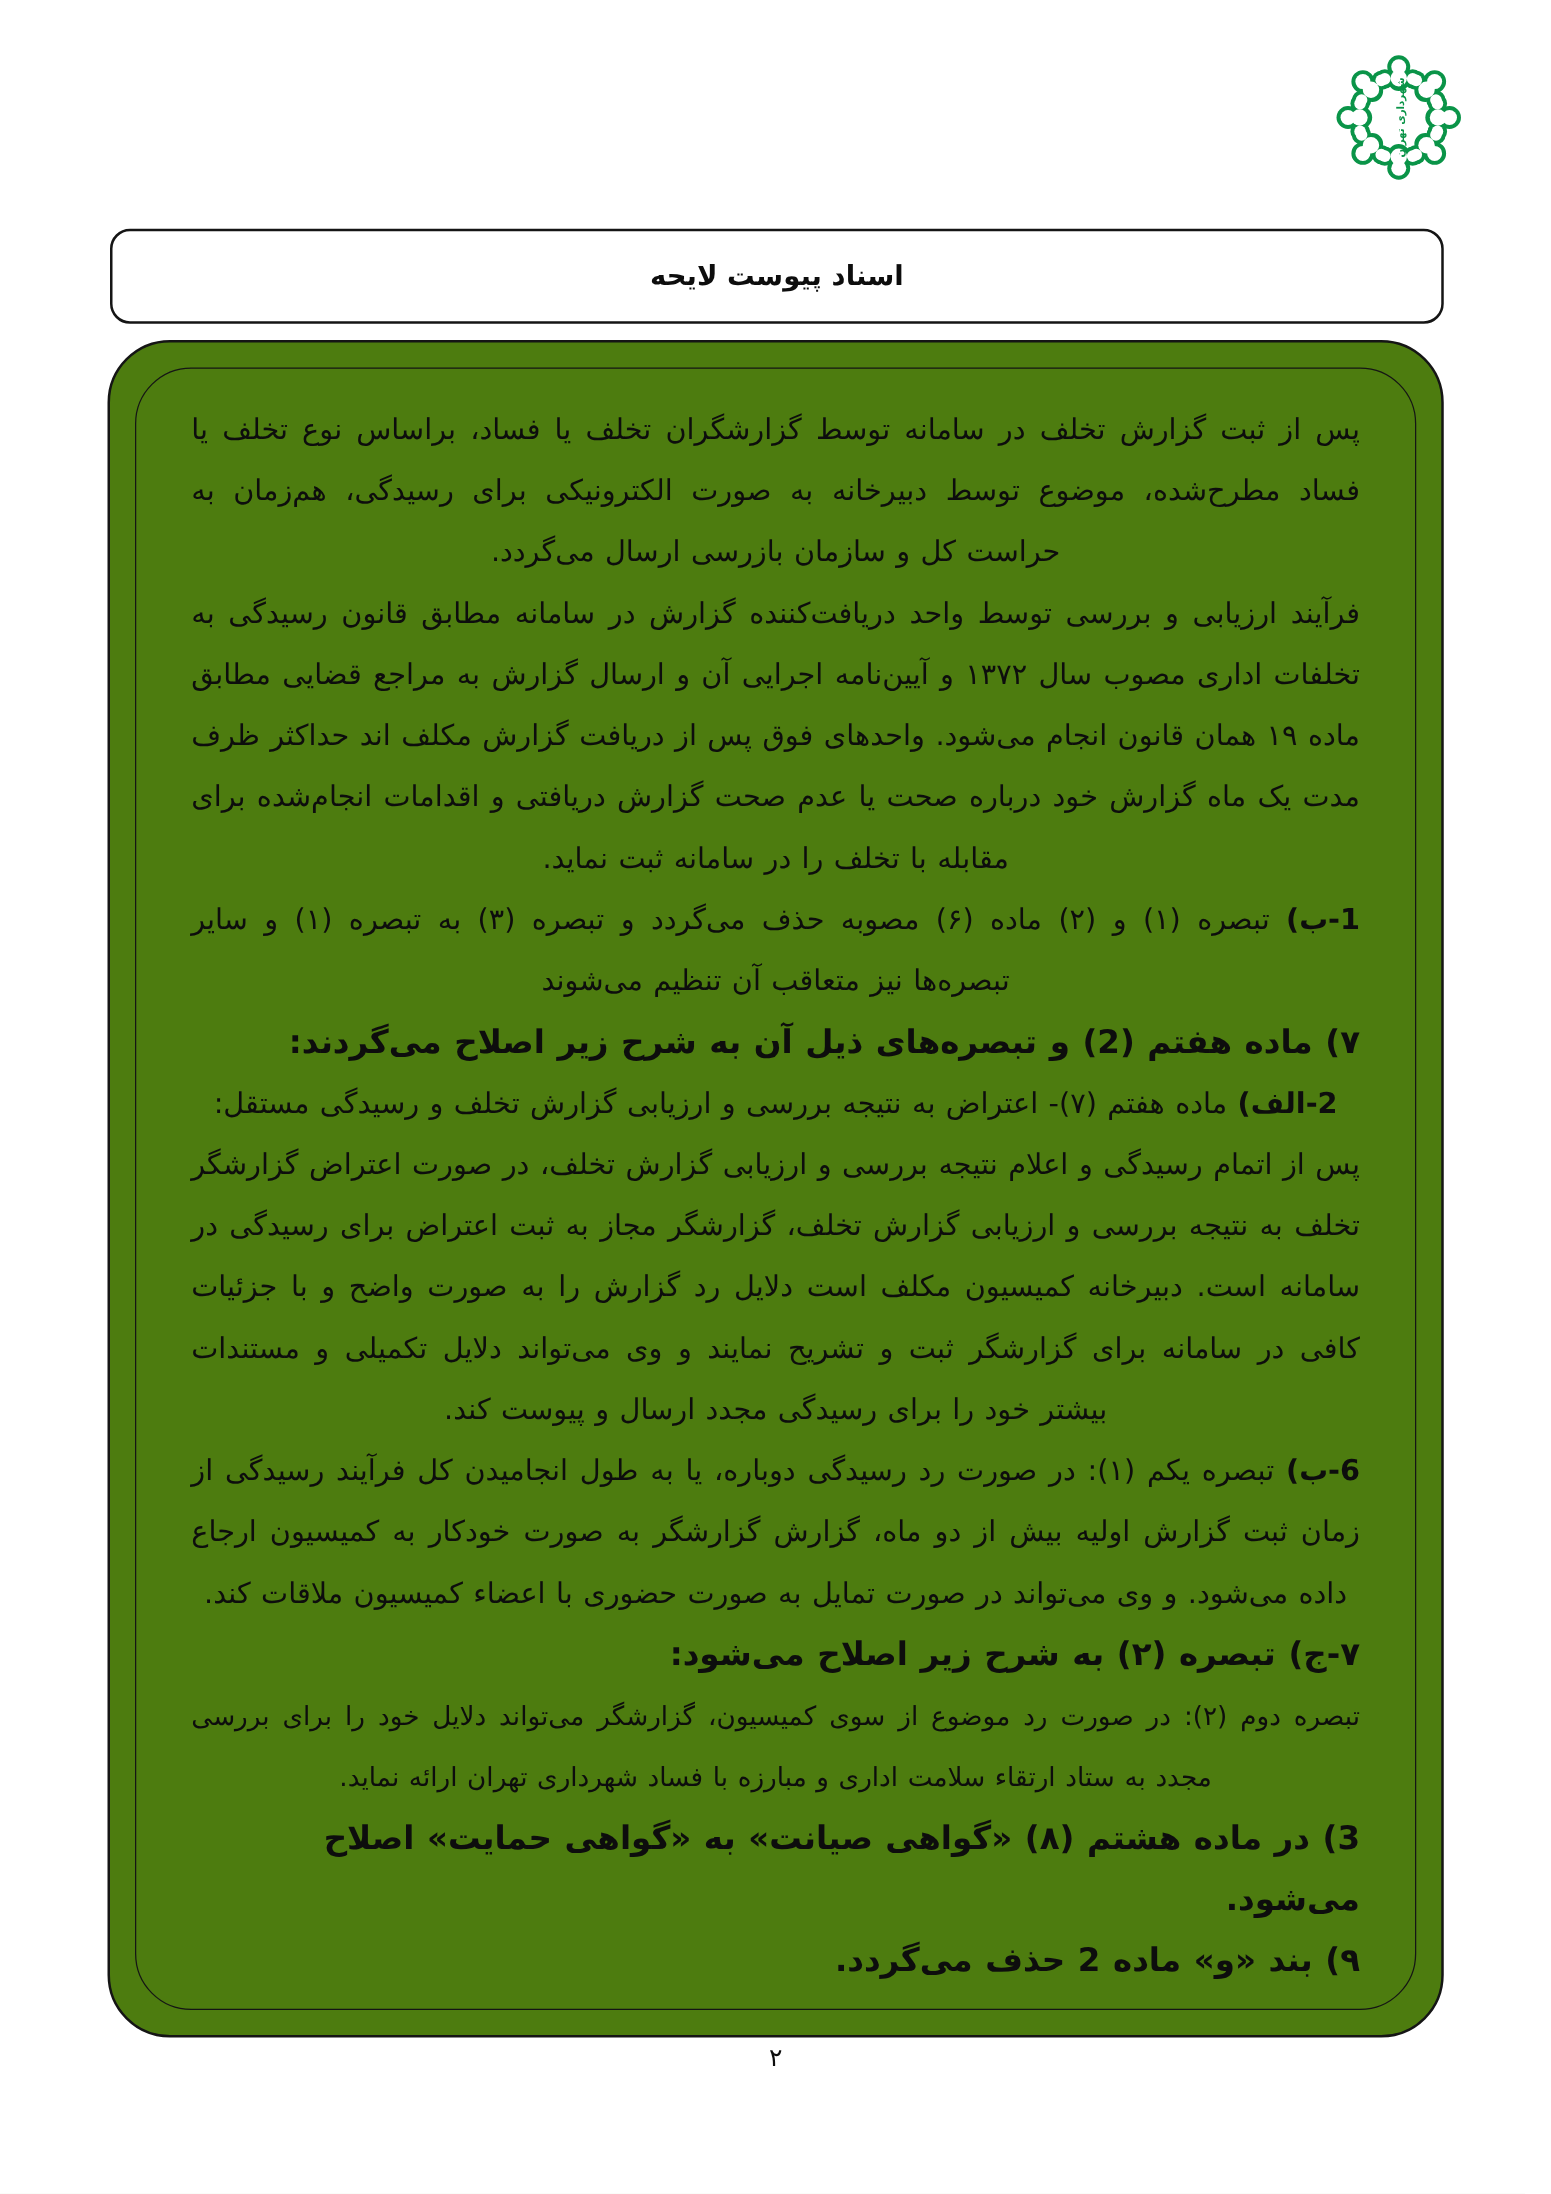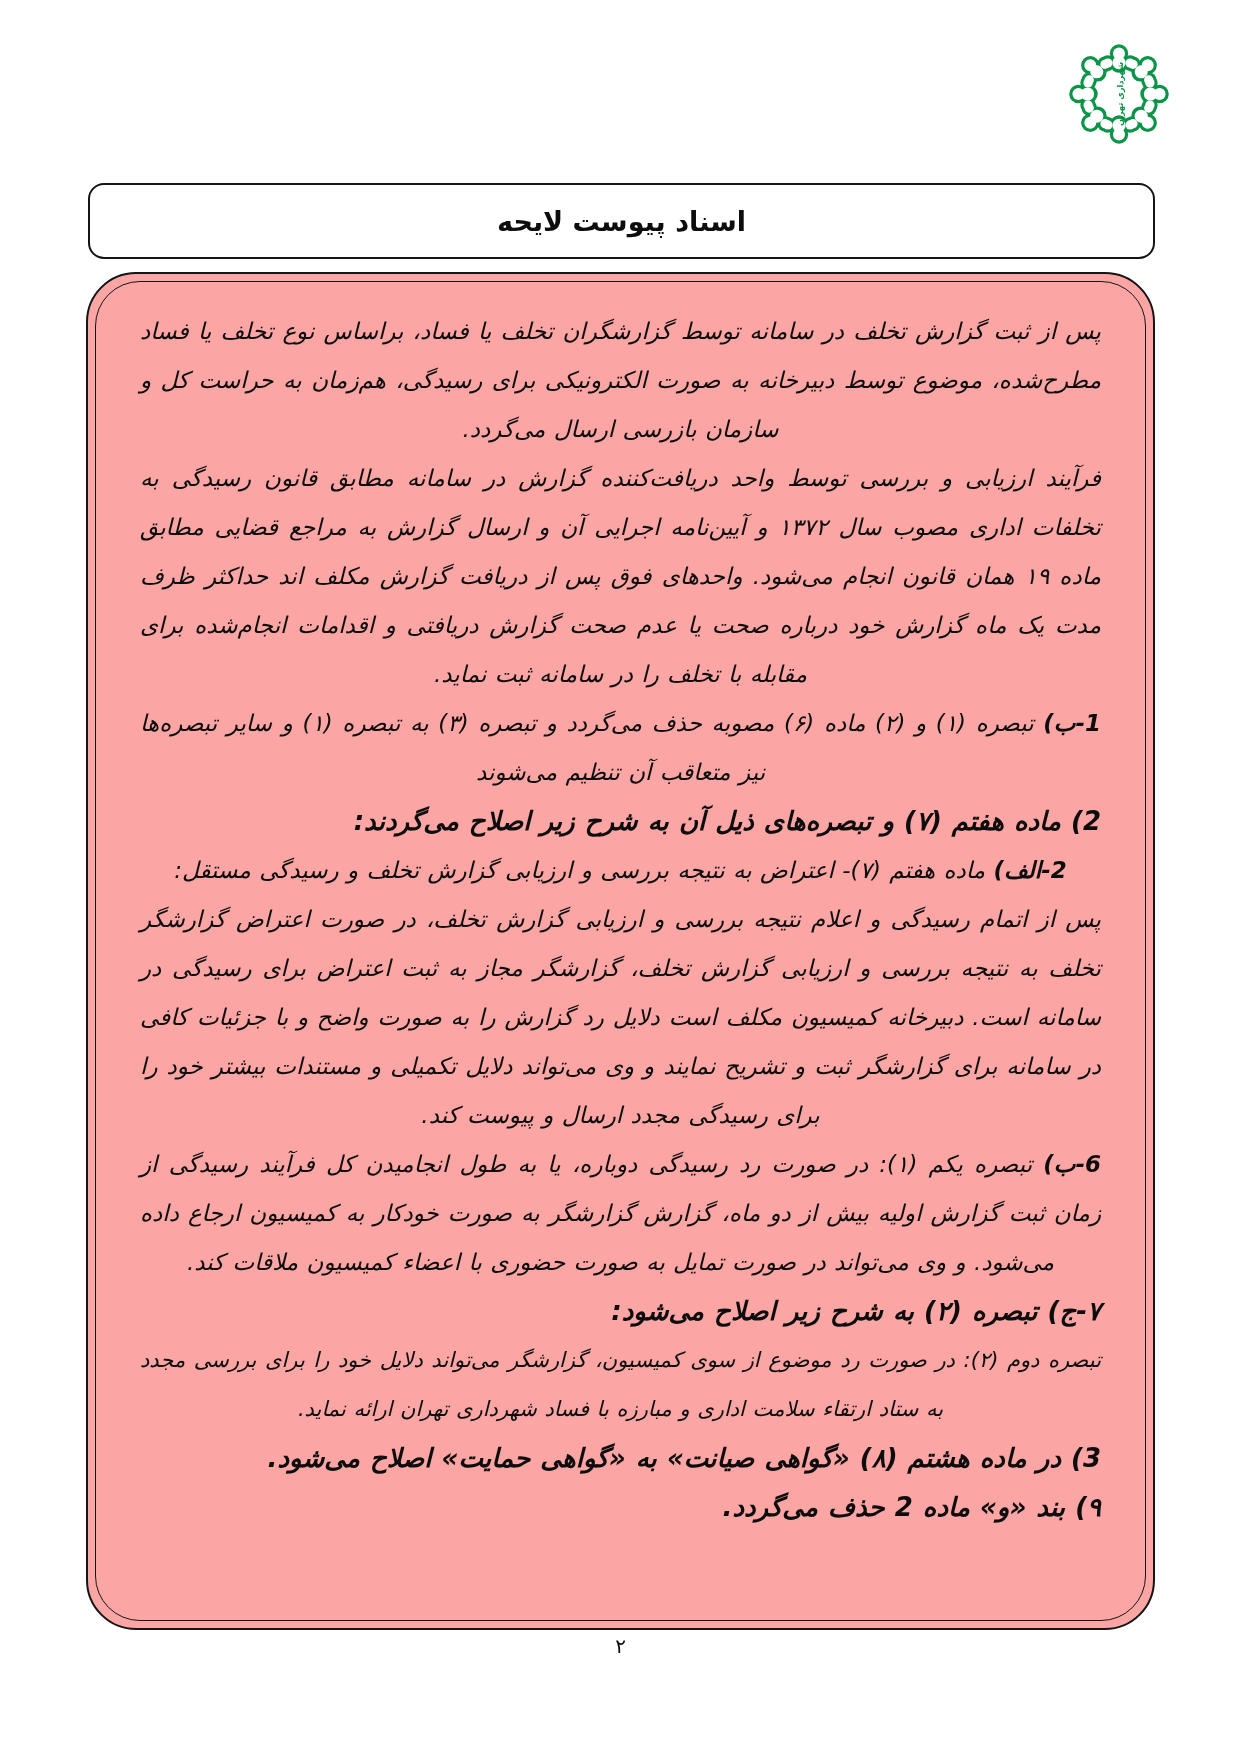--- a/index.html
+++ b/index.html
@@ -16,26 +16,26 @@
     position:absolute;top:34px;right:64px;
     width:116px;height:120px;
   }
   .title-box{
     position:absolute;top:183px;right:86px;left:88px;height:76px;
     border:2.5px solid #151515;border-radius:16px;
     display:flex;align-items:center;justify-content:center;
     background:#ffffff;box-sizing:border-box;
   }
   .title-box .title{
-    font-weight:bold;font-size:27px;letter-spacing:0;
+    font-weight:bold;font-size:22px;letter-spacing:0;
   }
   .main-box-outer{
     position:absolute;top:272px;right:86px;left:86px;bottom:125px;
     border:2.5px solid #151515;border-radius:50px;
-    padding:7px;box-sizing:border-box;background:#fca5a5;font-style:italic;
+    padding:20px;box-sizing:border-box;background:#4d7c0f;
   }
   .main-box-inner{
     border:1.2px solid #151515;border-radius:45px;
     width:100%;height:100%;box-sizing:border-box;
     padding:25px 44px 0 44px;
     overflow:hidden;
     direction:rtl;
   }
   .para{
     margin:0;
@@ -104,21 +104,21 @@
 
   <div class="title-box">
     <span class="title">اسناد پیوست لایحه</span>
   </div>
 
   <div class="main-box-outer">
     <div class="main-box-inner">
         <p class="para body"><span>پس از ثبت گزارش تخلف در سامانه توسط گزارشگران تخلف یا فساد، براساس نوع تخلف یا فساد مطرح‌شده، موضوع توسط دبیرخانه به صورت الکترونیکی برای رسیدگی، هم‌زمان به حراست کل و سازمان بازرسی ارسال می‌گردد.</span></p>
         <p class="para body"><span>فرآیند ارزیابی و بررسی توسط واحد دریافت‌کننده گزارش در سامانه مطابق قانون رسیدگی به تخلفات اداری مصوب سال ۱۳۷۲ و آیین‌نامه اجرایی آن و ارسال گزارش به مراجع قضایی مطابق ماده ۱۹ همان قانون انجام می‌شود. واحدهای فوق پس از دریافت گزارش مکلف اند حداکثر ظرف مدت یک ماه گزارش خود درباره صحت یا عدم صحت گزارش دریافتی و اقدامات انجام‌شده برای مقابله با تخلف را در سامانه ثبت نماید.</span></p>
         <p class="para body"><span class="lead">1-ب)</span> <span>تبصره (۱) و (۲) ماده (۶) مصوبه حذف می‌گردد و تبصره (۳) به تبصره (۱) و سایر تبصره‌ها نیز متعاقب آن تنظیم می‌شوند</span></p>
-        <p class="para heading"><span>2) ماده هفتم (۷) و تبصره‌های ذیل آن به شرح زیر اصلاح می‌گردند:</span></p>
+        <p class="para heading"><span>۷) ماده هفتم (2) و تبصره‌های ذیل آن به شرح زیر اصلاح می‌گردند:</span></p>
         <p class="para body"><span class="lead">2-الف)</span> <span>ماده هفتم (۷)- اعتراض به نتیجه بررسی و ارزیابی گزارش تخلف و رسیدگی مستقل:</span></p>
         <p class="para body"><span>پس از اتمام رسیدگی و اعلام نتیجه بررسی و ارزیابی گزارش تخلف، در صورت اعتراض گزارشگر تخلف به نتیجه بررسی و ارزیابی گزارش تخلف، گزارشگر مجاز به ثبت اعتراض برای رسیدگی در سامانه است. دبیرخانه کمیسیون مکلف است دلایل رد گزارش را به صورت واضح و با جزئیات کافی در سامانه برای گزارشگر ثبت و تشریح نمایند و وی می‌تواند دلایل تکمیلی و مستندات بیشتر خود را برای رسیدگی مجدد ارسال و پیوست کند.</span></p>
         <p class="para body"><span class="lead">6-ب)</span> <span>تبصره یکم (۱): در صورت رد رسیدگی دوباره، یا به طول انجامیدن کل فرآیند رسیدگی از زمان ثبت گزارش اولیه بیش از دو ماه، گزارش گزارشگر به صورت خودکار به کمیسیون ارجاع داده می‌شود. و وی می‌تواند در صورت تمایل به صورت حضوری با اعضاء کمیسیون ملاقات کند.</span></p>
         <p class="para heading"><span>۷-ج) تبصره (۲) به شرح زیر اصلاح می‌شود:</span></p>
         <p class="para body-small"><span>تبصره دوم (۲): در صورت رد موضوع از سوی کمیسیون، گزارشگر می‌تواند دلایل خود را برای بررسی مجدد به ستاد ارتقاء سلامت اداری و مبارزه با فساد شهرداری تهران ارائه نماید.</span></p>
         <p class="para heading"><span>3) در ماده هشتم (۸) «گواهی صیانت» به «گواهی حمایت» اصلاح می‌شود.</span></p>
         <p class="para heading"><span>۹) بند «و» ماده 2 حذف می‌گردد.</span></p>
       </div>
   </div>
 

